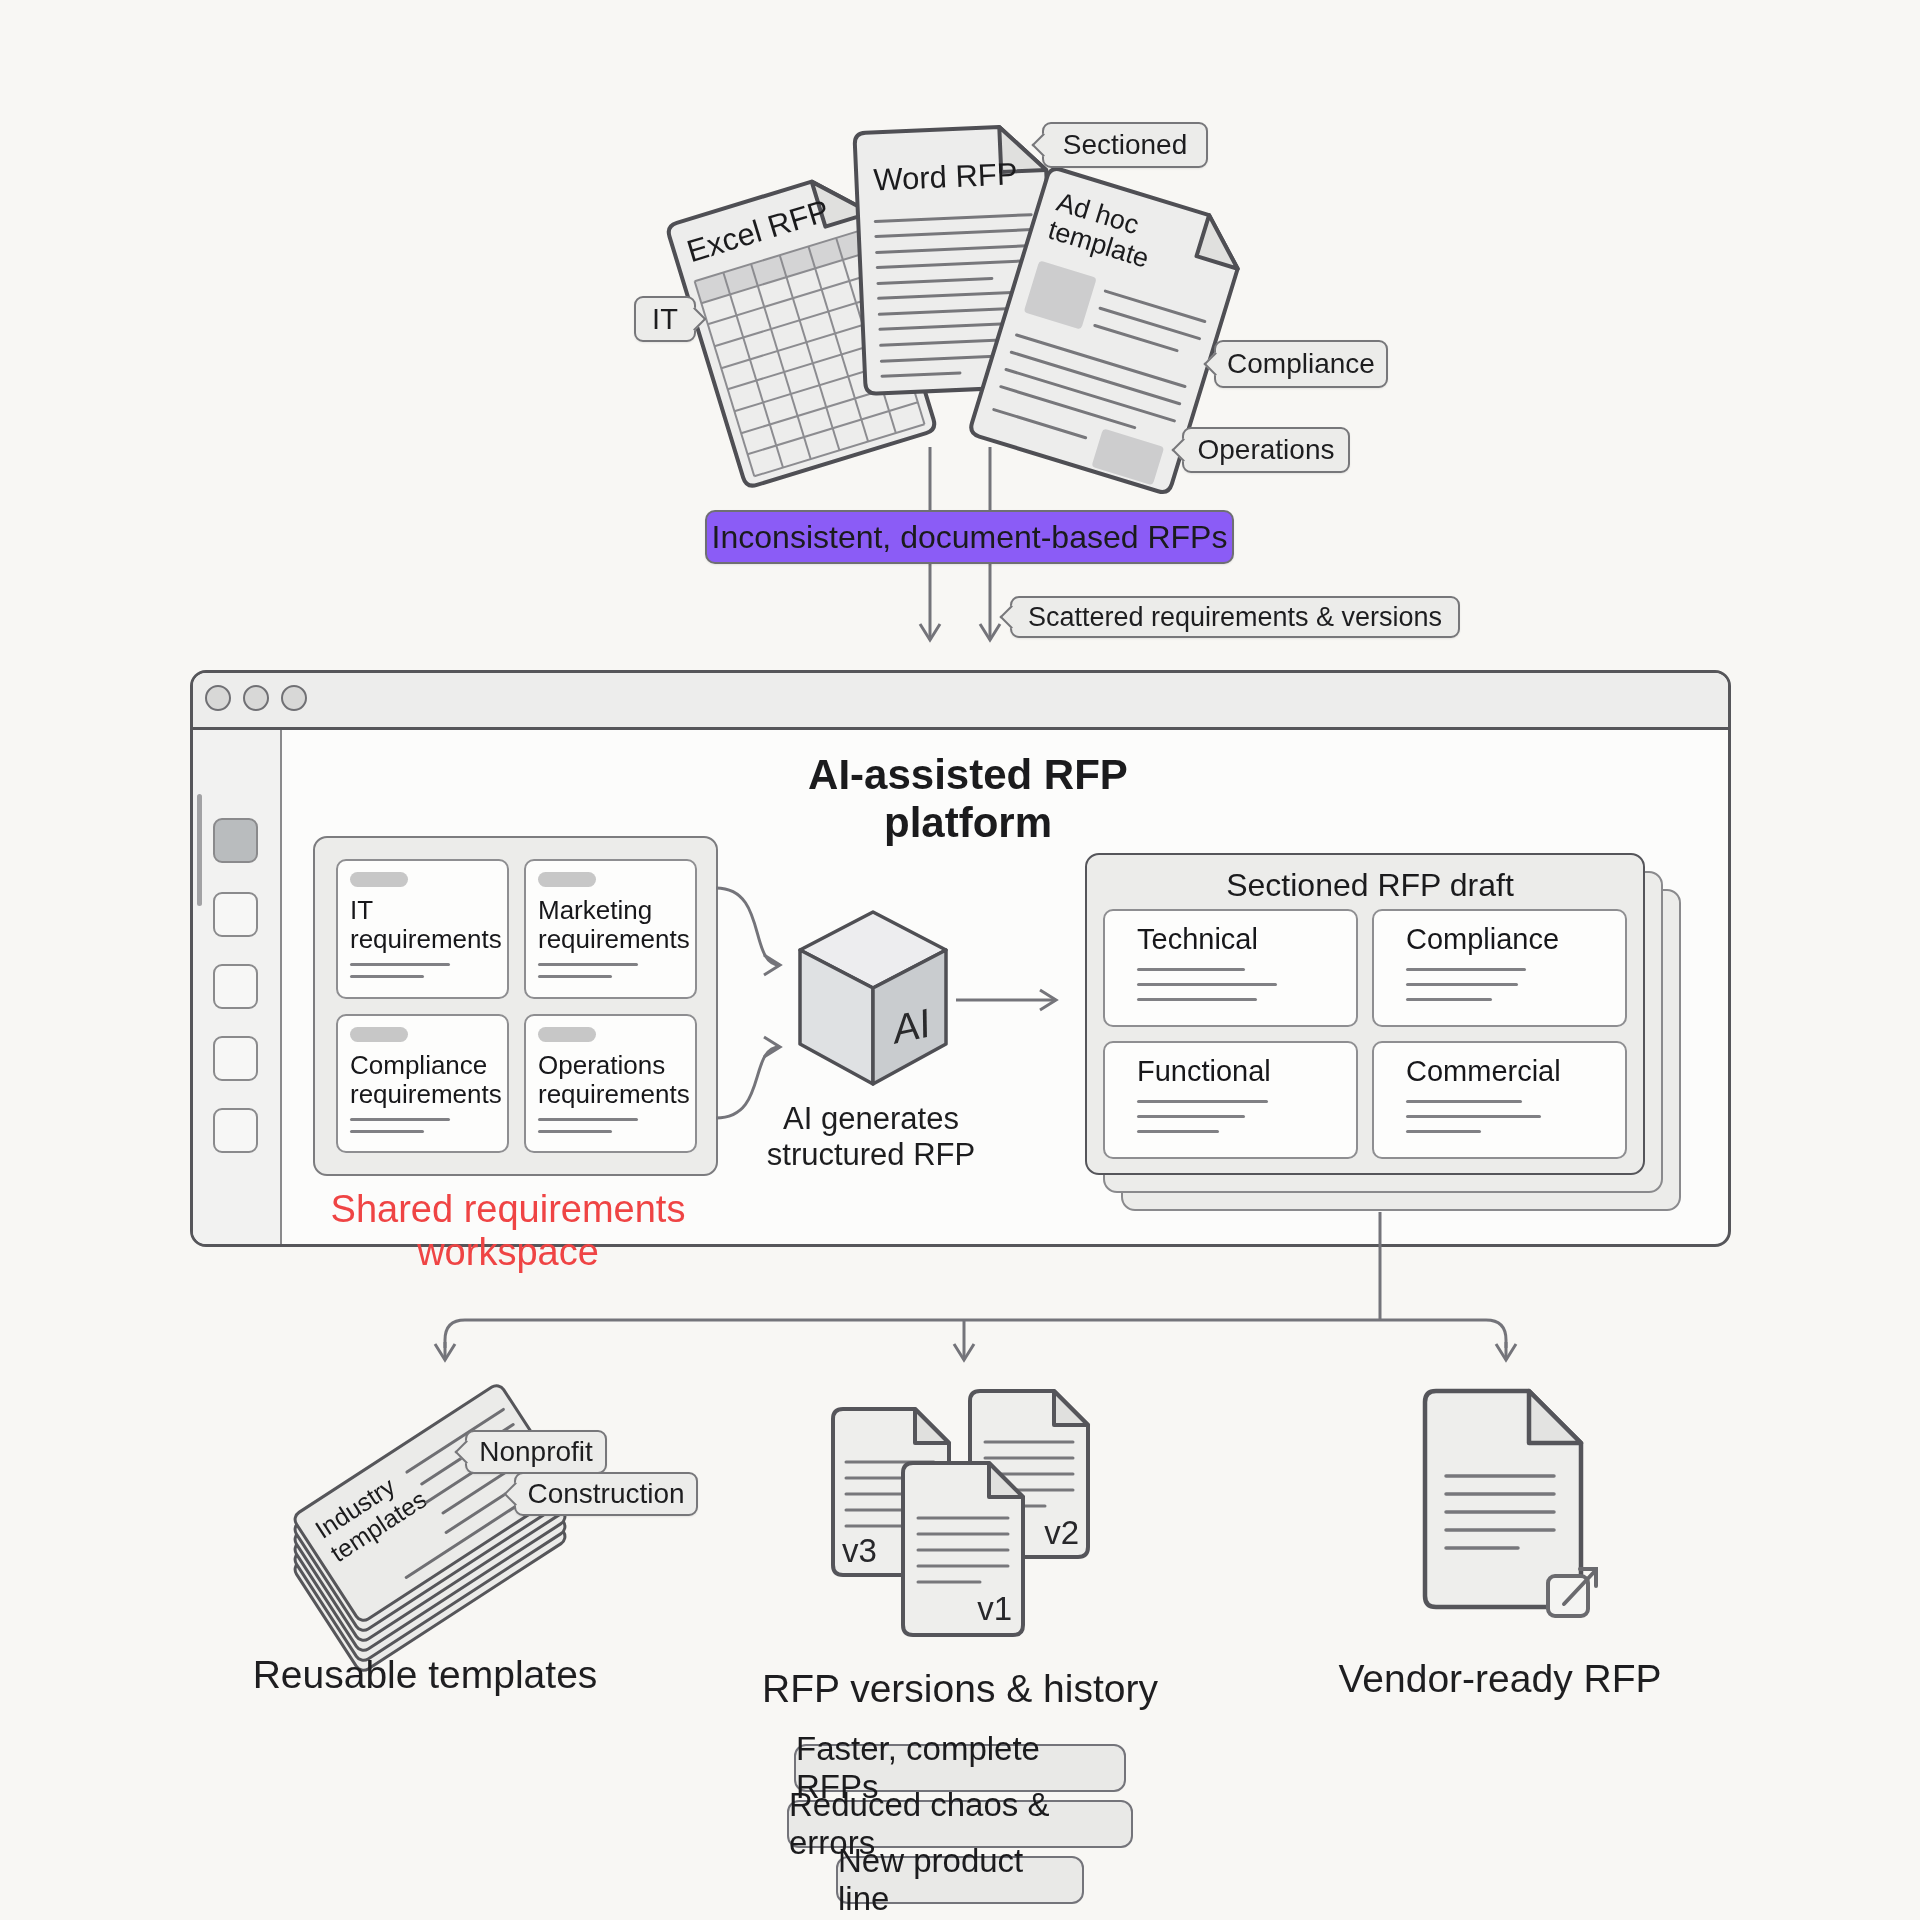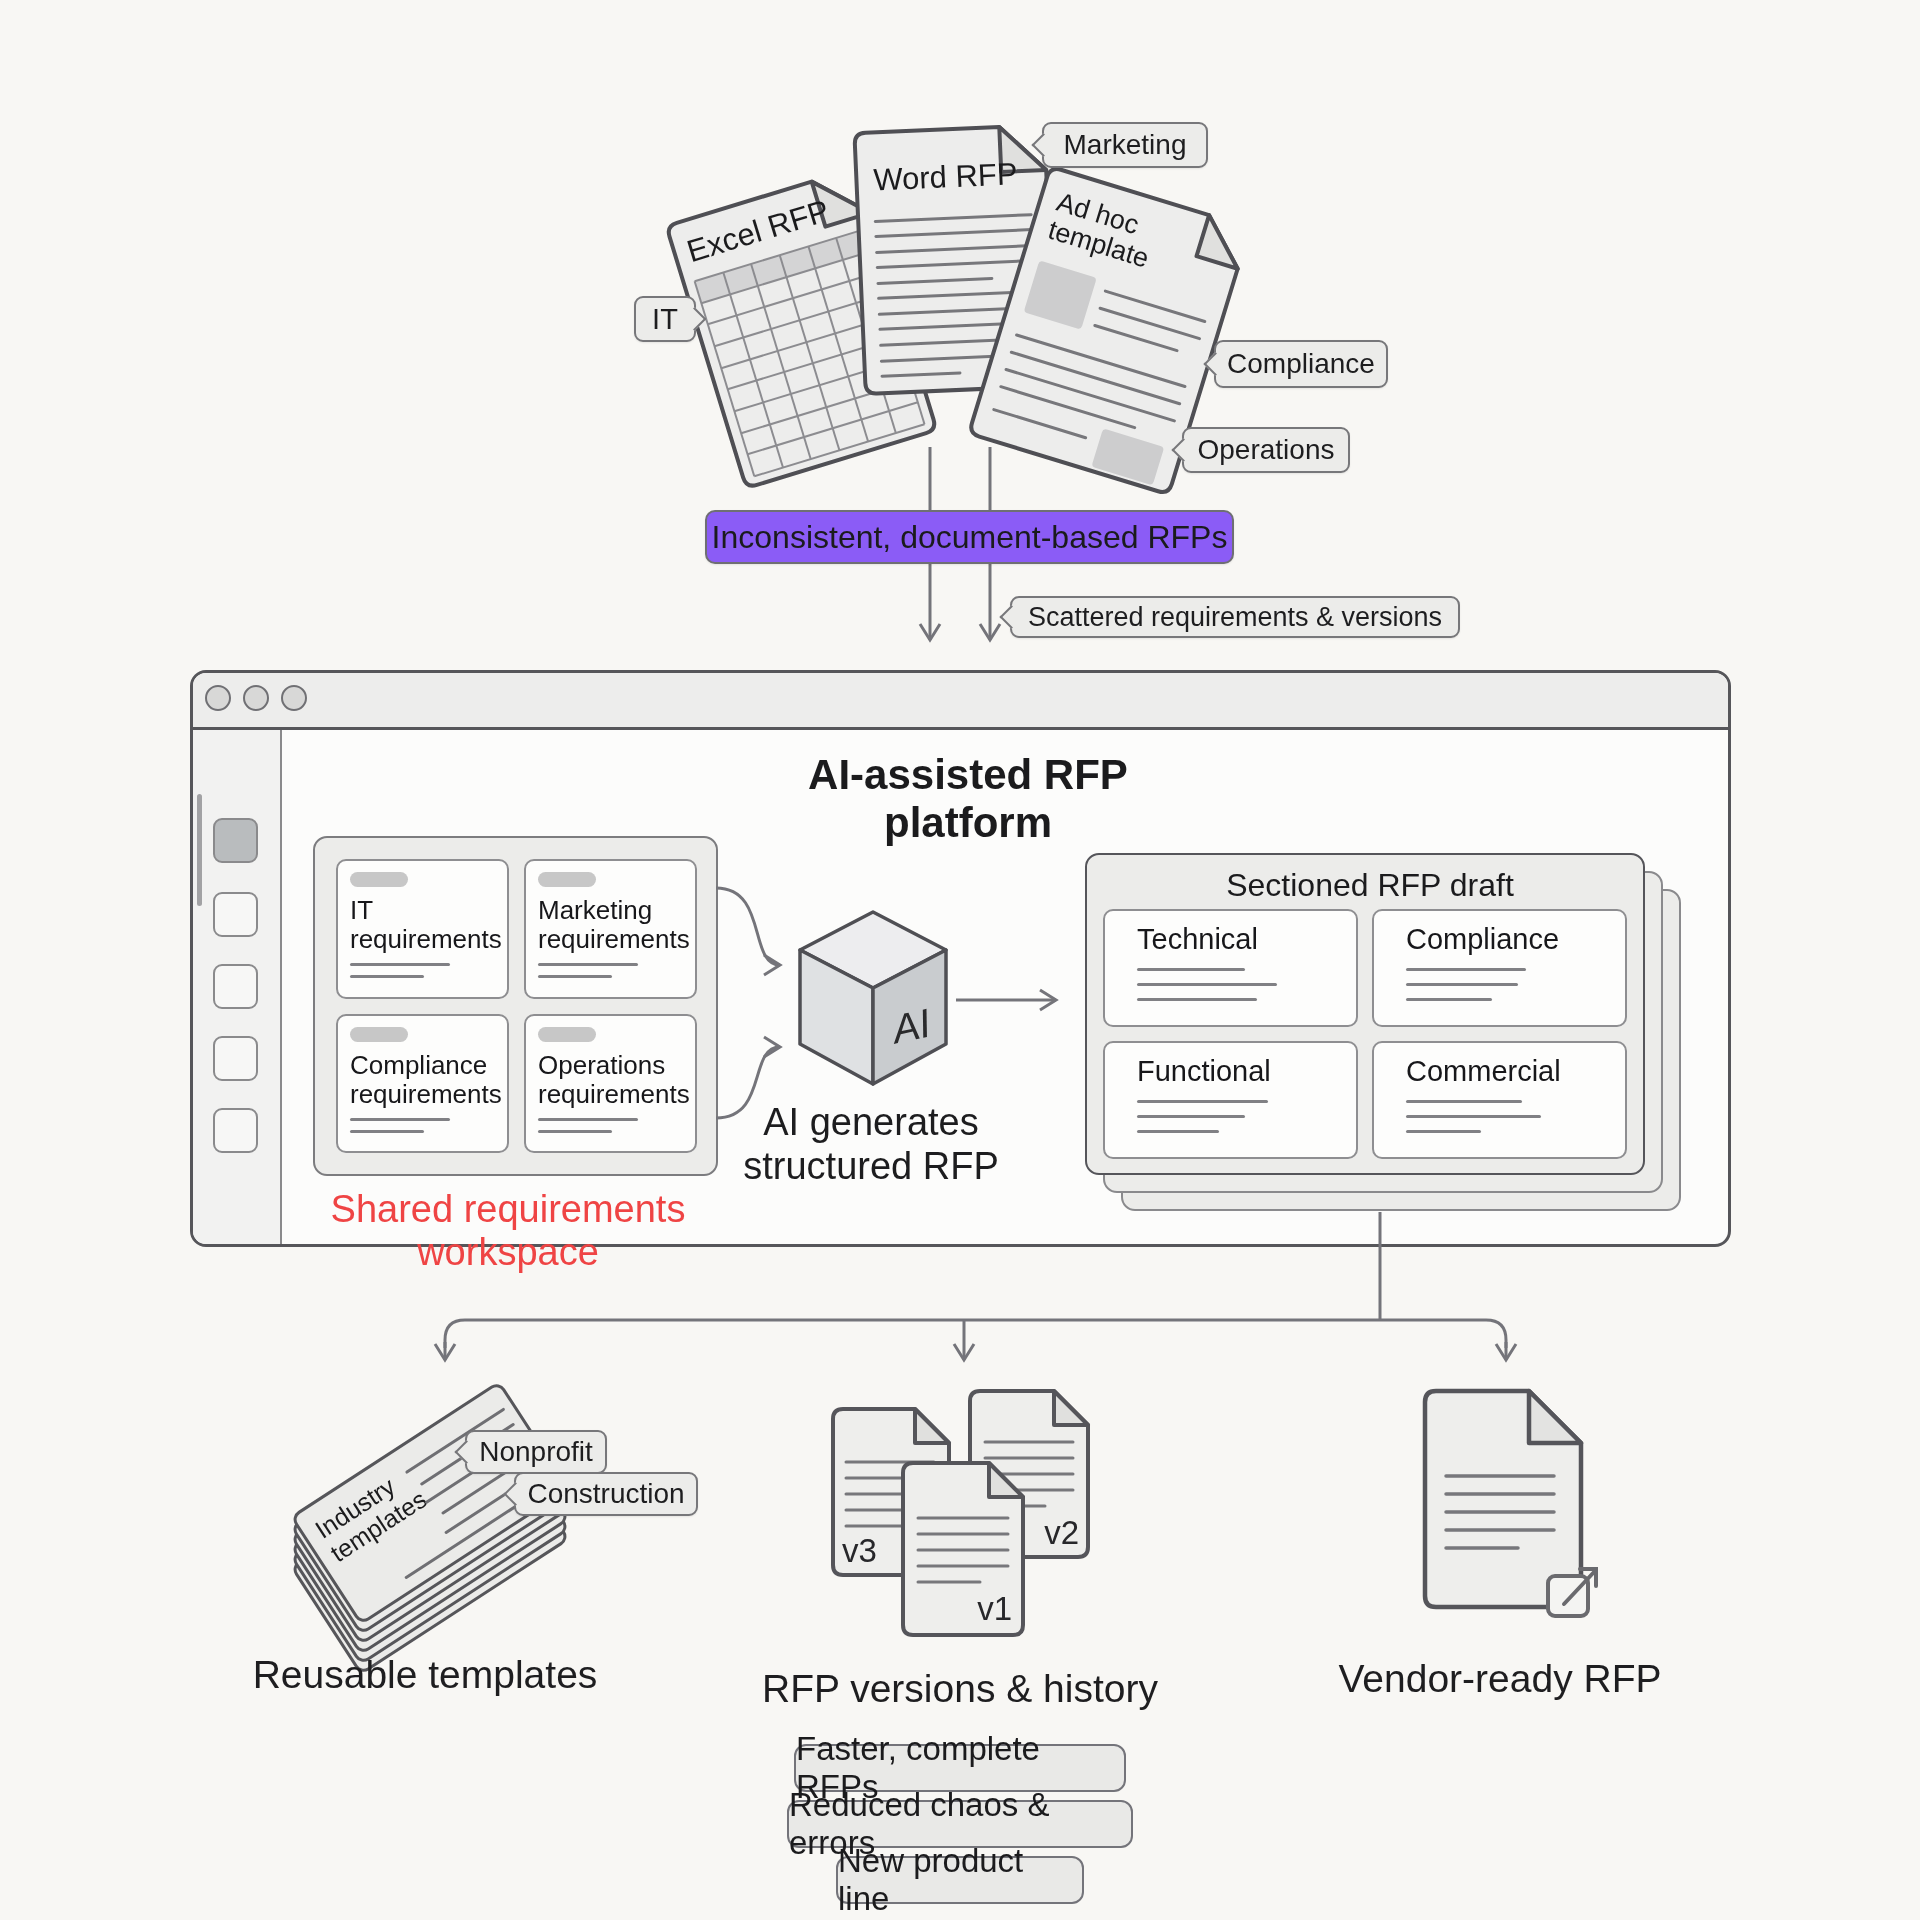--- a/index.html
+++ b/index.html
@@ -42,21 +42,21 @@
        font-size:42px;font-weight:bold;color:#1b1b1d;}
   .panel{position:absolute;background:#ececea;border:2.5px solid #7c7c7f;border-radius:14px;box-sizing:border-box;}
   .workspace{left:120px;top:163px;width:405px;height:340px;padding:21px;
        display:grid;grid-template-columns:1fr 1fr;grid-template-rows:1fr 1fr;gap:15px;}
   .wcard{background:#fdfdfc;border:2.5px solid #8e8e91;border-radius:10px;padding:11px 12px;box-sizing:border-box;}
   .pill{width:58px;height:15px;background:#c7c7c7;border-radius:8px;}
   .wcard .ctitle{font-size:26px;line-height:1.12;margin-top:9px;width:145px;color:#17171a;}
   .wcard .skl{margin-top:9px;}
   .ws-caption{position:absolute;left:100px;top:515px;width:430px;text-align:center;font-size:38px;color:#ef4444;}
   .cube-caption{position:absolute;left:528px;top:428px;width:300px;text-align:center;
-       font-size:38px;line-height:1.15;color:#1d1d1f;}
+       font-size:31px;line-height:1.15;color:#1d1d1f;}
   .sheet-back{position:absolute;background:#ececea;border:2.5px solid #8a8a8d;border-radius:14px;box-sizing:border-box;}
   .draft{left:892px;top:180px;width:560px;height:322px;}
   .draft-title{position:absolute;left:0;right:8px;top:12px;text-align:center;font-size:32px;color:#1b1b1d;padding-left:18px;}
   .draft-grid{position:absolute;left:16px;right:16px;top:54px;bottom:14px;
        display:grid;grid-template-columns:1fr 1fr;grid-template-rows:1fr 1fr;gap:14px;}
   .dcard{background:#fdfdfc;border:2.5px solid #8e8e91;border-radius:10px;padding:8px 32px;box-sizing:border-box;}
   .dcard .ctitle{font-size:29px;color:#17171a;margin-top:4px;}
   .dcard .skl{margin-top:12px;}
   
   .tpage{position:absolute;width:250px;height:130px;background:#ebebe9;border:3.5px solid #56565a;
@@ -156,21 +156,21 @@
         <line x1="20" y1="192" x2="196" y2="192"></line>
       <line x1="20" y1="210" x2="196" y2="210"></line>
         <line x1="20" y1="228" x2="160" y2="228"></line>
       <line x1="20" y1="252" x2="116" y2="252"></line>
     </g>
   </svg>
   <div class="doc-title" style="left:20px;top:20px;width:135px;font-size:27px;">Ad hoc template</div>
 </div>
 
 <div class="tag pr" style="left:634px;top:296px;width:58px;height:42px;font-size:29px;">IT</div>
-<div class="tag pl" style="left:1042px;top:122px;width:162px;height:42px;">Marketing</div>
+<div class="tag pl" style="left:1042px;top:122px;width:162px;height:42px;">Sectioned</div>
 <div class="tag pl" style="left:1214px;top:340px;width:170px;height:44px;">Compliance</div>
 <div class="tag pl" style="left:1182px;top:427px;width:164px;height:42px;">Operations</div>
 
 <div class="labelbox" style="left:705px;top:510px;width:525px;height:50px;">Inconsistent, document-based RFPs</div>
 <div class="tag pl" style="left:1010px;top:596px;width:446px;height:38px;font-size:27px;">Scattered requirements &amp; versions</div>
 
 <div class="window">
   <div class="titlebar">
     <div class="dot" style="left:12px;"></div>
     <div class="dot" style="left:50px;"></div>

